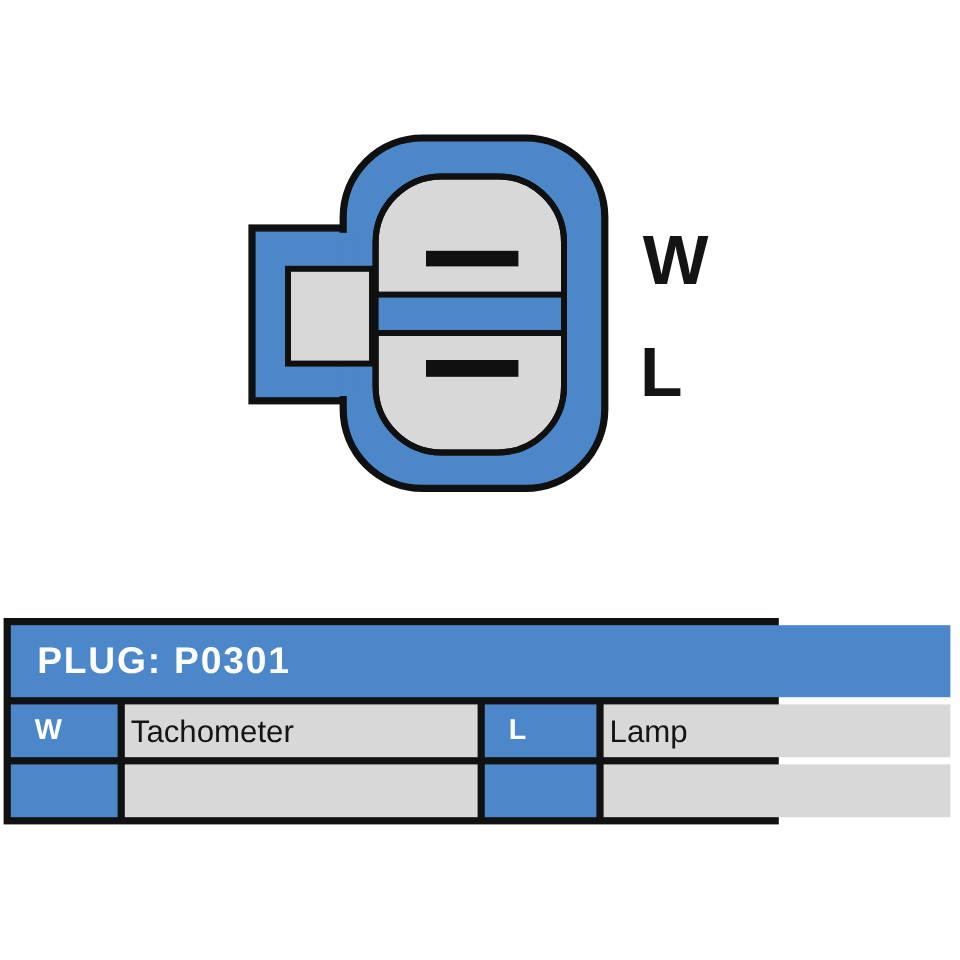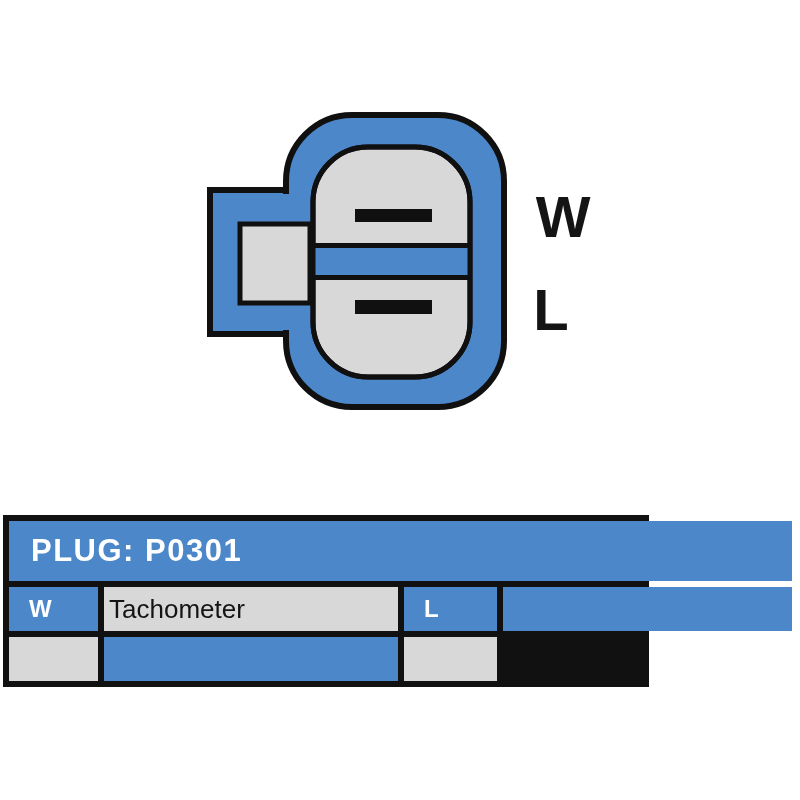--- a/index.html
+++ b/index.html
@@ -105,20 +105,21 @@
       <text x="551" y="330" text-anchor="middle" font-family="Liberation Sans, sans-serif" font-size="58" font-weight="bold" fill="#141414">L</text>
     </svg>
   </div>
 
   <div class="plug-table">
     <div class="th">PLUG: P0301</div>
 
     <div class="cell pin">W</div>
     <div class="cell desc">Tachometer</div>
     <div class="cell pin">L</div>
+    <div class="cell desc">Lamp</div>
 
     <div class="cell pin"></div>
     <div class="cell desc"></div>
     <div class="cell pin"></div>
     <div class="cell desc"></div>
   </div>
 
 </div>
 
 </body></html>

